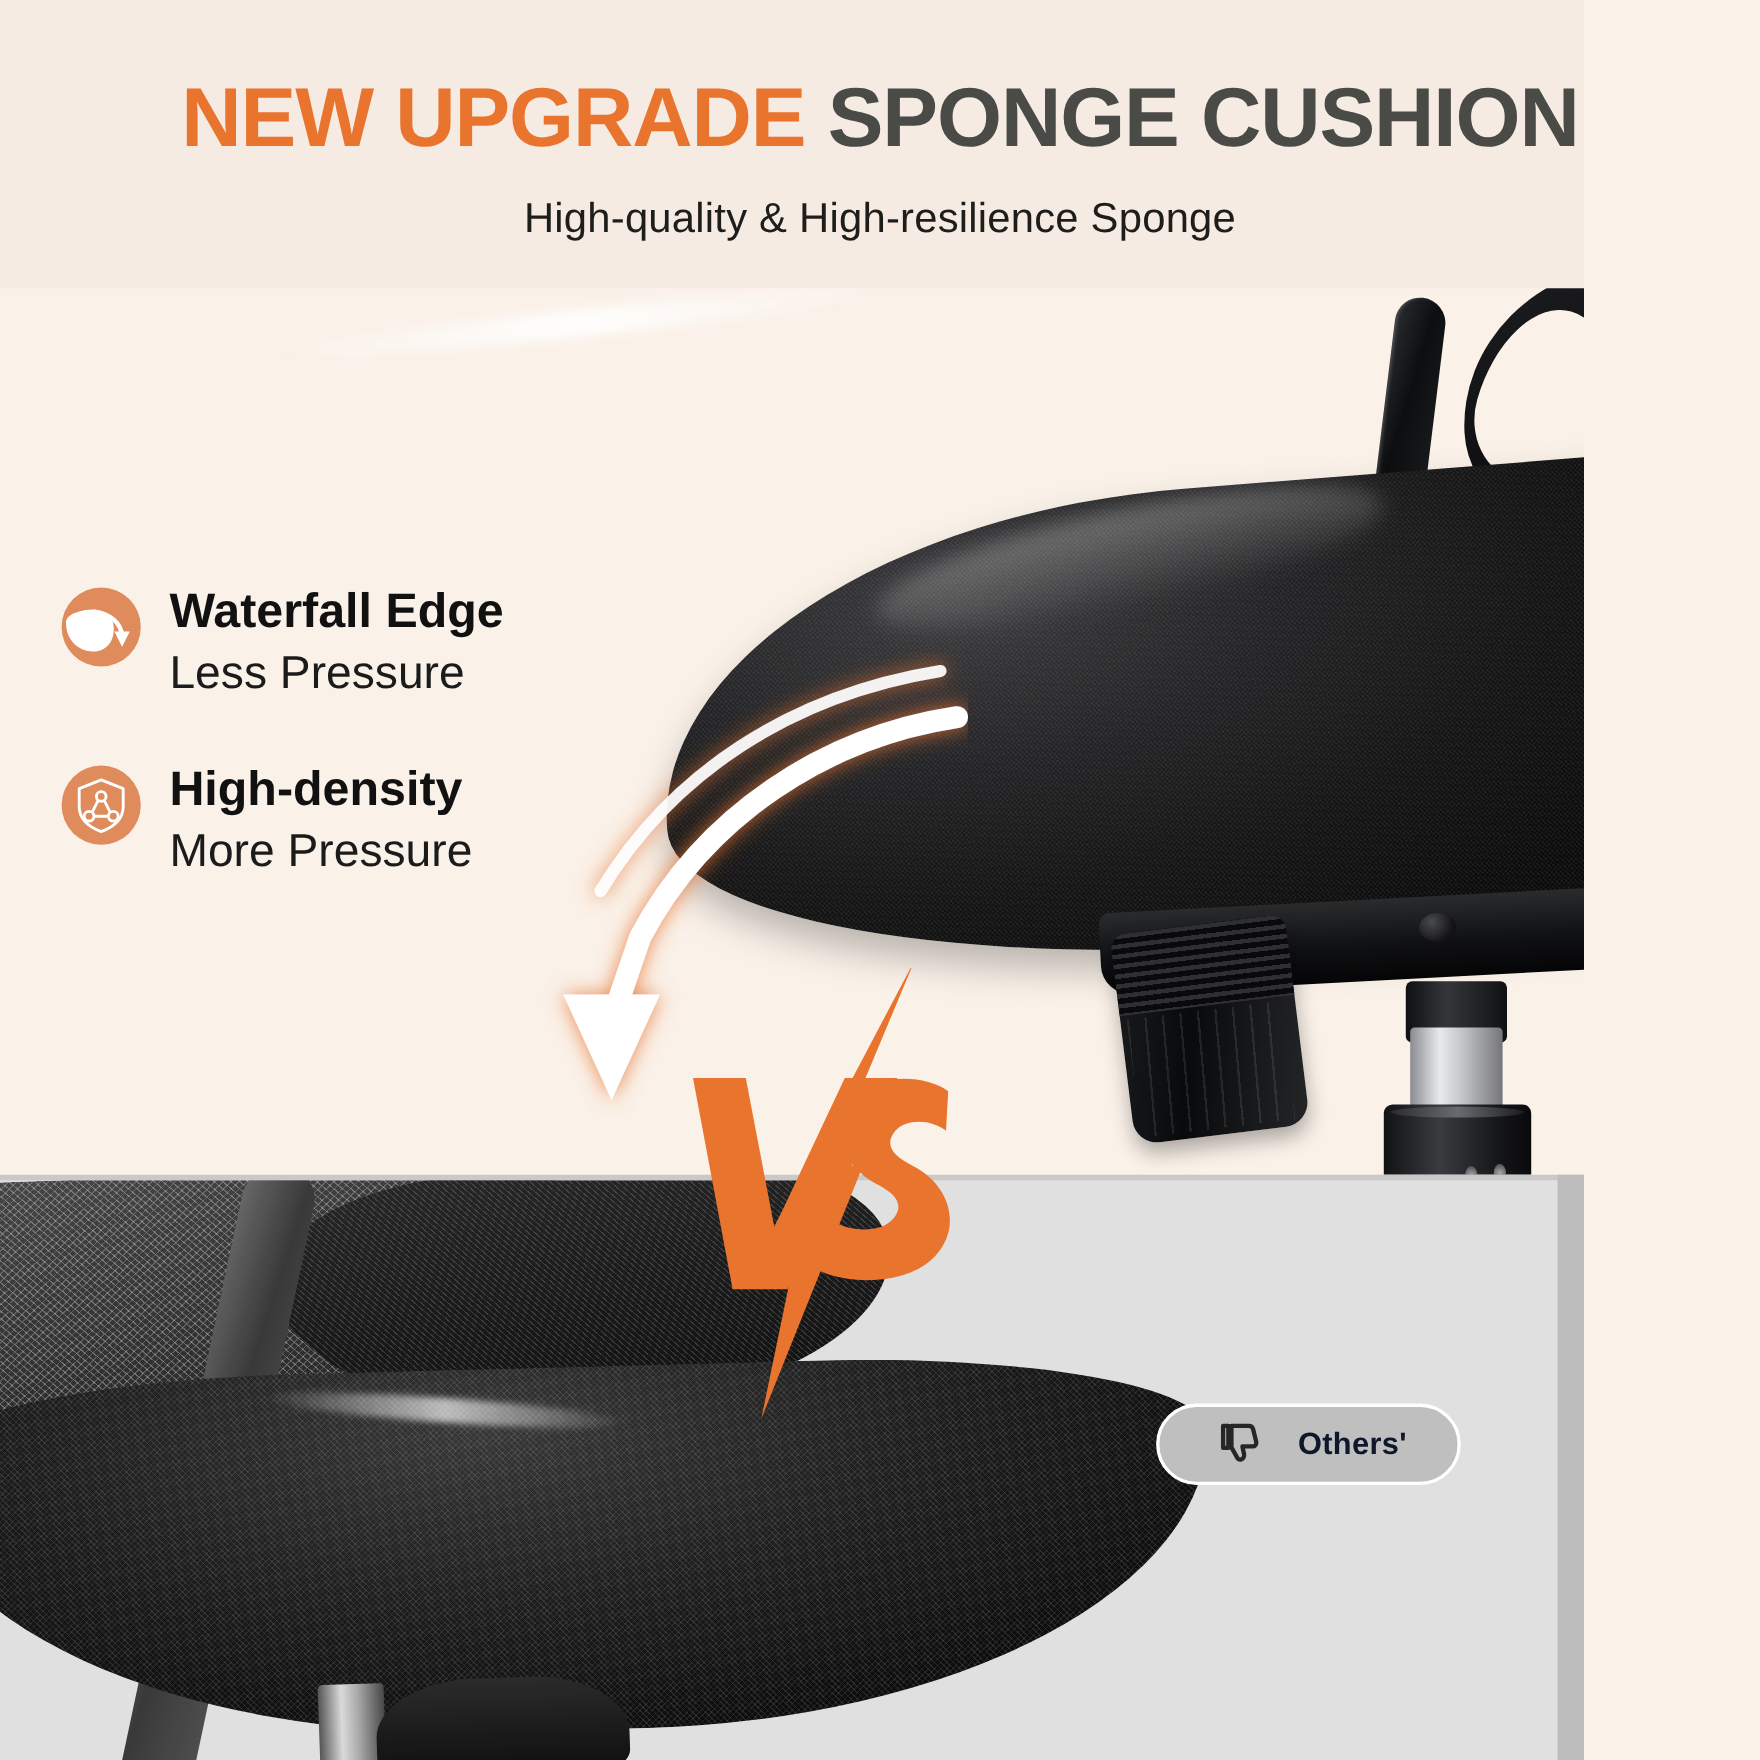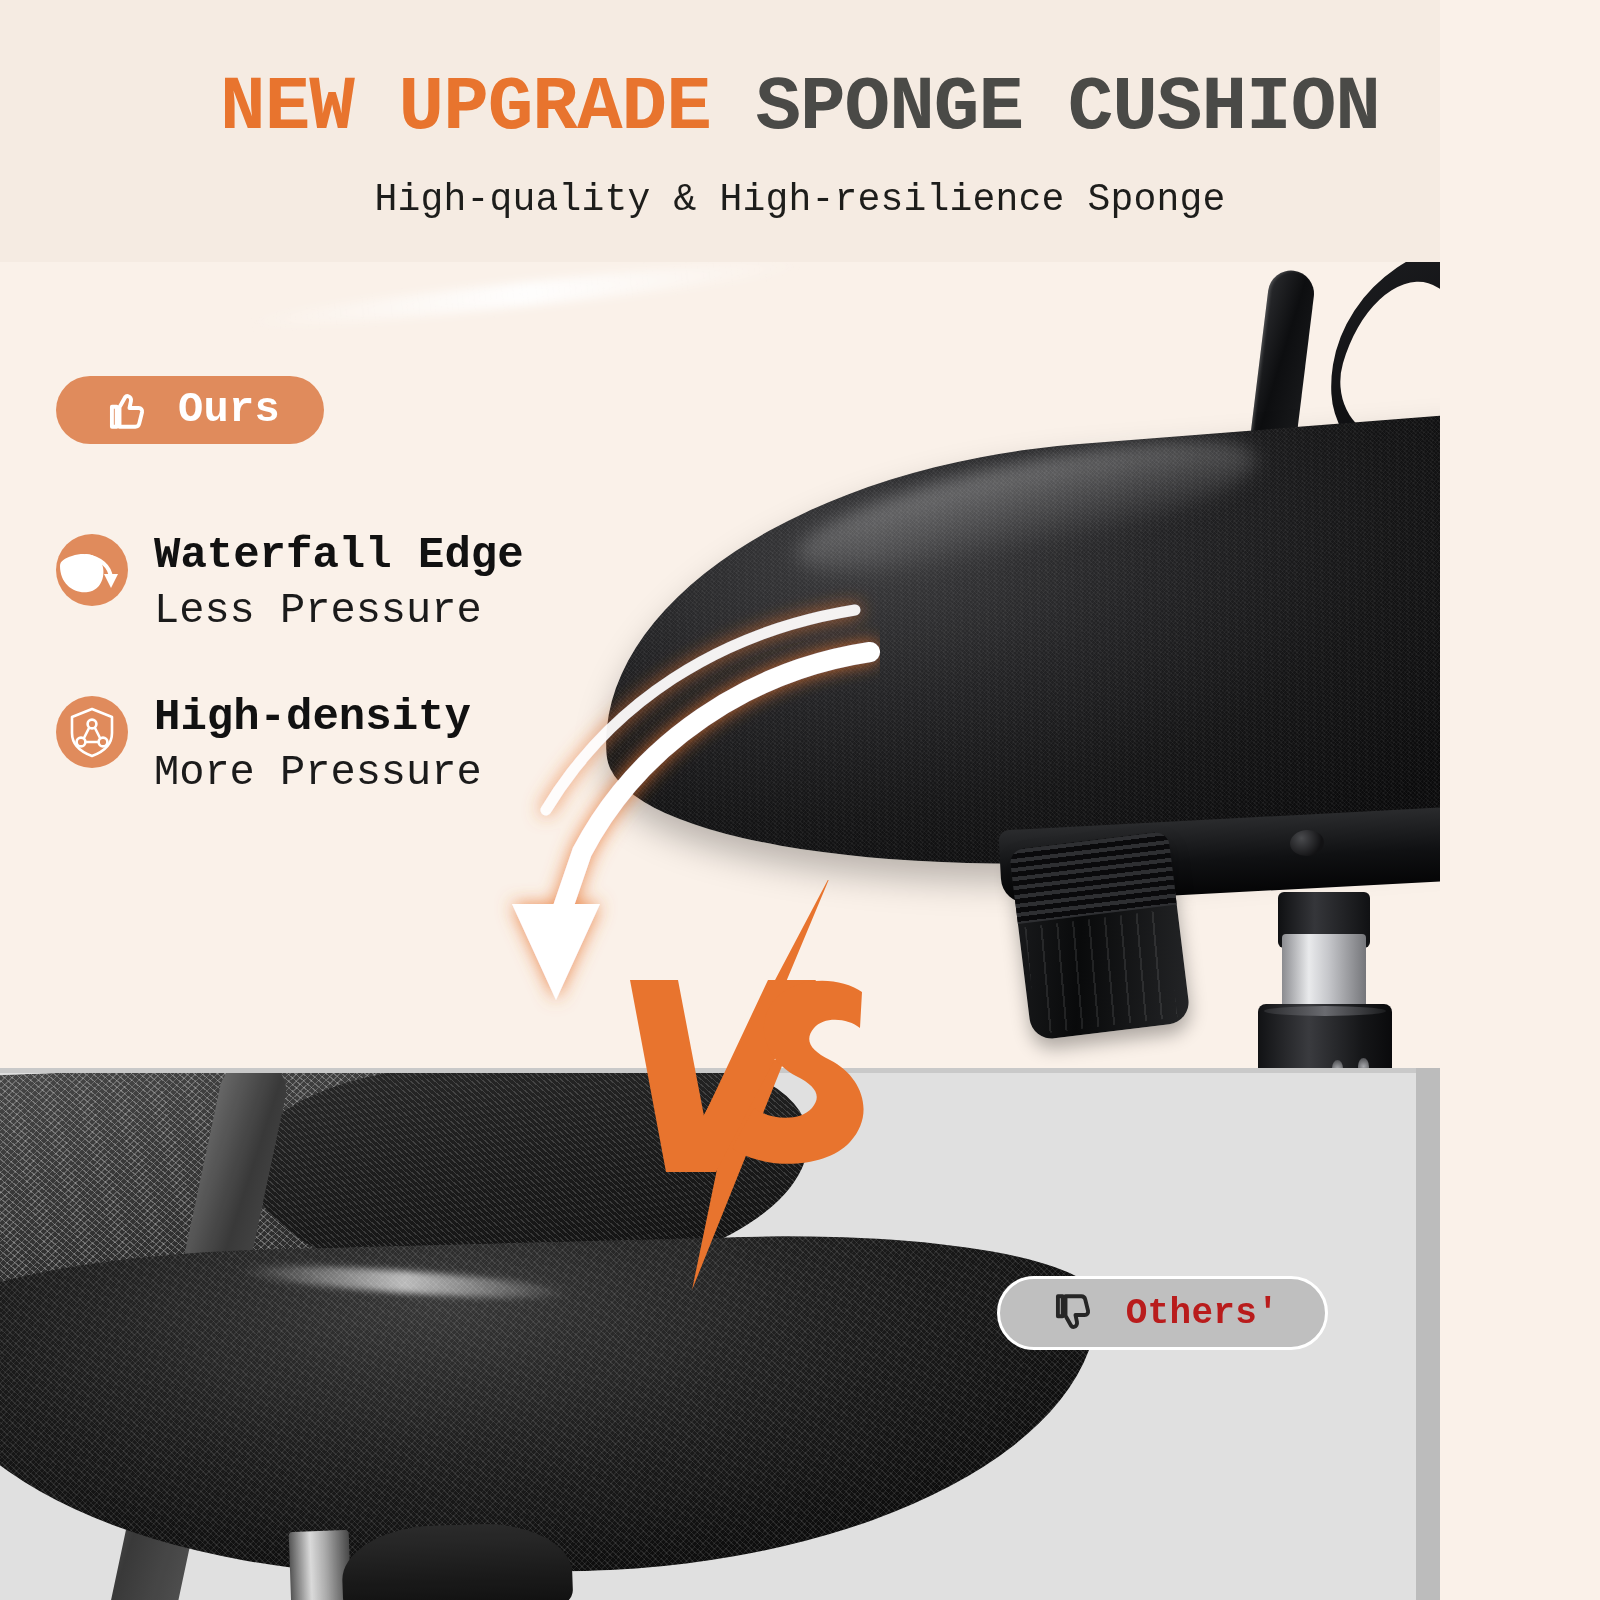--- a/index.html
+++ b/index.html
@@ -2,21 +2,21 @@
 <html><head>
 <meta charset="utf-8">
 <style>
   html,body{margin:0;padding:0;}
   body{
     width:1600px;height:1600px;
     font-family:"Liberation Sans","DejaVu Sans",sans-serif;
     background:#faf1e9;
     overflow:hidden;
   }
-  .stage{position:relative;width:1440px;height:1600px;overflow:hidden;background:#faf1e9;font-family:Liberation Mono, monospace;}
+  .stage{position:relative;width:1440px;height:1600px;overflow:hidden;background:#faf1e9;}
 
   
   .header-band{
     position:absolute;left:0;top:0;width:1600px;height:262px;
     background:#f5ebe2;
   }
   .title{
     position:absolute;left:0;top:70px;width:1600px;text-align:center;
     font-size:76px;font-weight:bold;letter-spacing:-1px;
     white-space:nowrap;line-height:1;
@@ -148,21 +148,21 @@
   .badge{
     position:absolute;display:flex;align-items:center;gap:26px;
     border-radius:48px;padding:0 44px;height:68px;box-sizing:border-box;
   }
   .badge-ours{left:56px;top:376px;background:#e08b5c;}
   .badge-ours .badge-label{color:#ffffff;font-size:42px;font-weight:bold;letter-spacing:.3px;}
   .badge-others{
     right:112px;top:1276px;background:#bfbfbf;border:3px solid #ffffff;
     height:74px;padding:0 46px;gap:28px;
   }
-  .badge-others .badge-label{color:#b91c1c;font-size:36px;font-weight:bold;letter-spacing:.3px;}
+  .badge-others .badge-label{color:#0f172a;font-size:28px;font-weight:bold;letter-spacing:.3px;}
 
   
   .features{position:absolute;left:56px;top:530px;width:480px;}
   .feature{display:flex;align-items:flex-start;gap:26px;margin-bottom:56px;}
   .f-icon{
     width:72px;height:72px;border-radius:50%;background:#e08b5c;
     flex:0 0 72px;position:relative;margin-top:4px;
   }
   .f-text{padding-top:0px;}
   .f-title{font-size:44px;font-weight:bold;color:#111111;line-height:1.16;white-space:nowrap;}
@@ -280,27 +280,20 @@
         <path d="M 62 412 L 150 412 L 106 508 Z" fill="#ffffff"></path>
         <path d="M 405 118 C 268 140 160 212 96 318" stroke="#ffffff" stroke-width="11" fill="none" stroke-linecap="round" opacity="0.92"></path>
       </g>
     </svg>
 
     <div style="position:absolute;left:245px;top:20px;width:560px;height:24px;
                 background:linear-gradient(90deg,rgba(255,255,255,0),rgba(255,255,255,.9),rgba(255,255,255,0));
                 filter:blur(5px);transform:rotate(-6deg);border-radius:50%;"></div>
   </div>
 
-  <div class="badge badge-ours">
-    <svg width="52" height="52" viewBox="0 0 24 24" fill="none" stroke="#ffffff" stroke-width="1.8" stroke-linecap="round" stroke-linejoin="round">
-      <path d="M5.5 10.5h2.2v9.2H5.5z"></path>
-      <path d="M9 19.7h7.3c.9 0 1.6-.6 1.8-1.4l1.3-5.3c.2-1-.5-1.9-1.5-1.9h-4.3l.7-3.3c.2-1-.4-2-1.4-2.2-.5-.1-1 .1-1.3.5L9 10.7v9z"></path>
-    </svg>
-    <span class="badge-label">Ours</span>
-  </div>
 
   <div class="features">
 
     <div class="feature">
       <div class="f-icon">
         <svg width="72" height="72" viewBox="0 0 72 72">
           <path d="M4 32 C 4 50 18 60 32 58 C 46 56 50 40 46 30 C 42 20 28 18 16 22 C 9 24 4 27 4 32 Z" fill="#ffffff"></path>
           <path d="M30 22 C 44 24 54 32 55 44" stroke="#ffffff" stroke-width="4" fill="none" stroke-linecap="round"></path>
           <path d="M48 40 L 62 40 L 55 54 Z" fill="#ffffff"></path>
         </svg>

